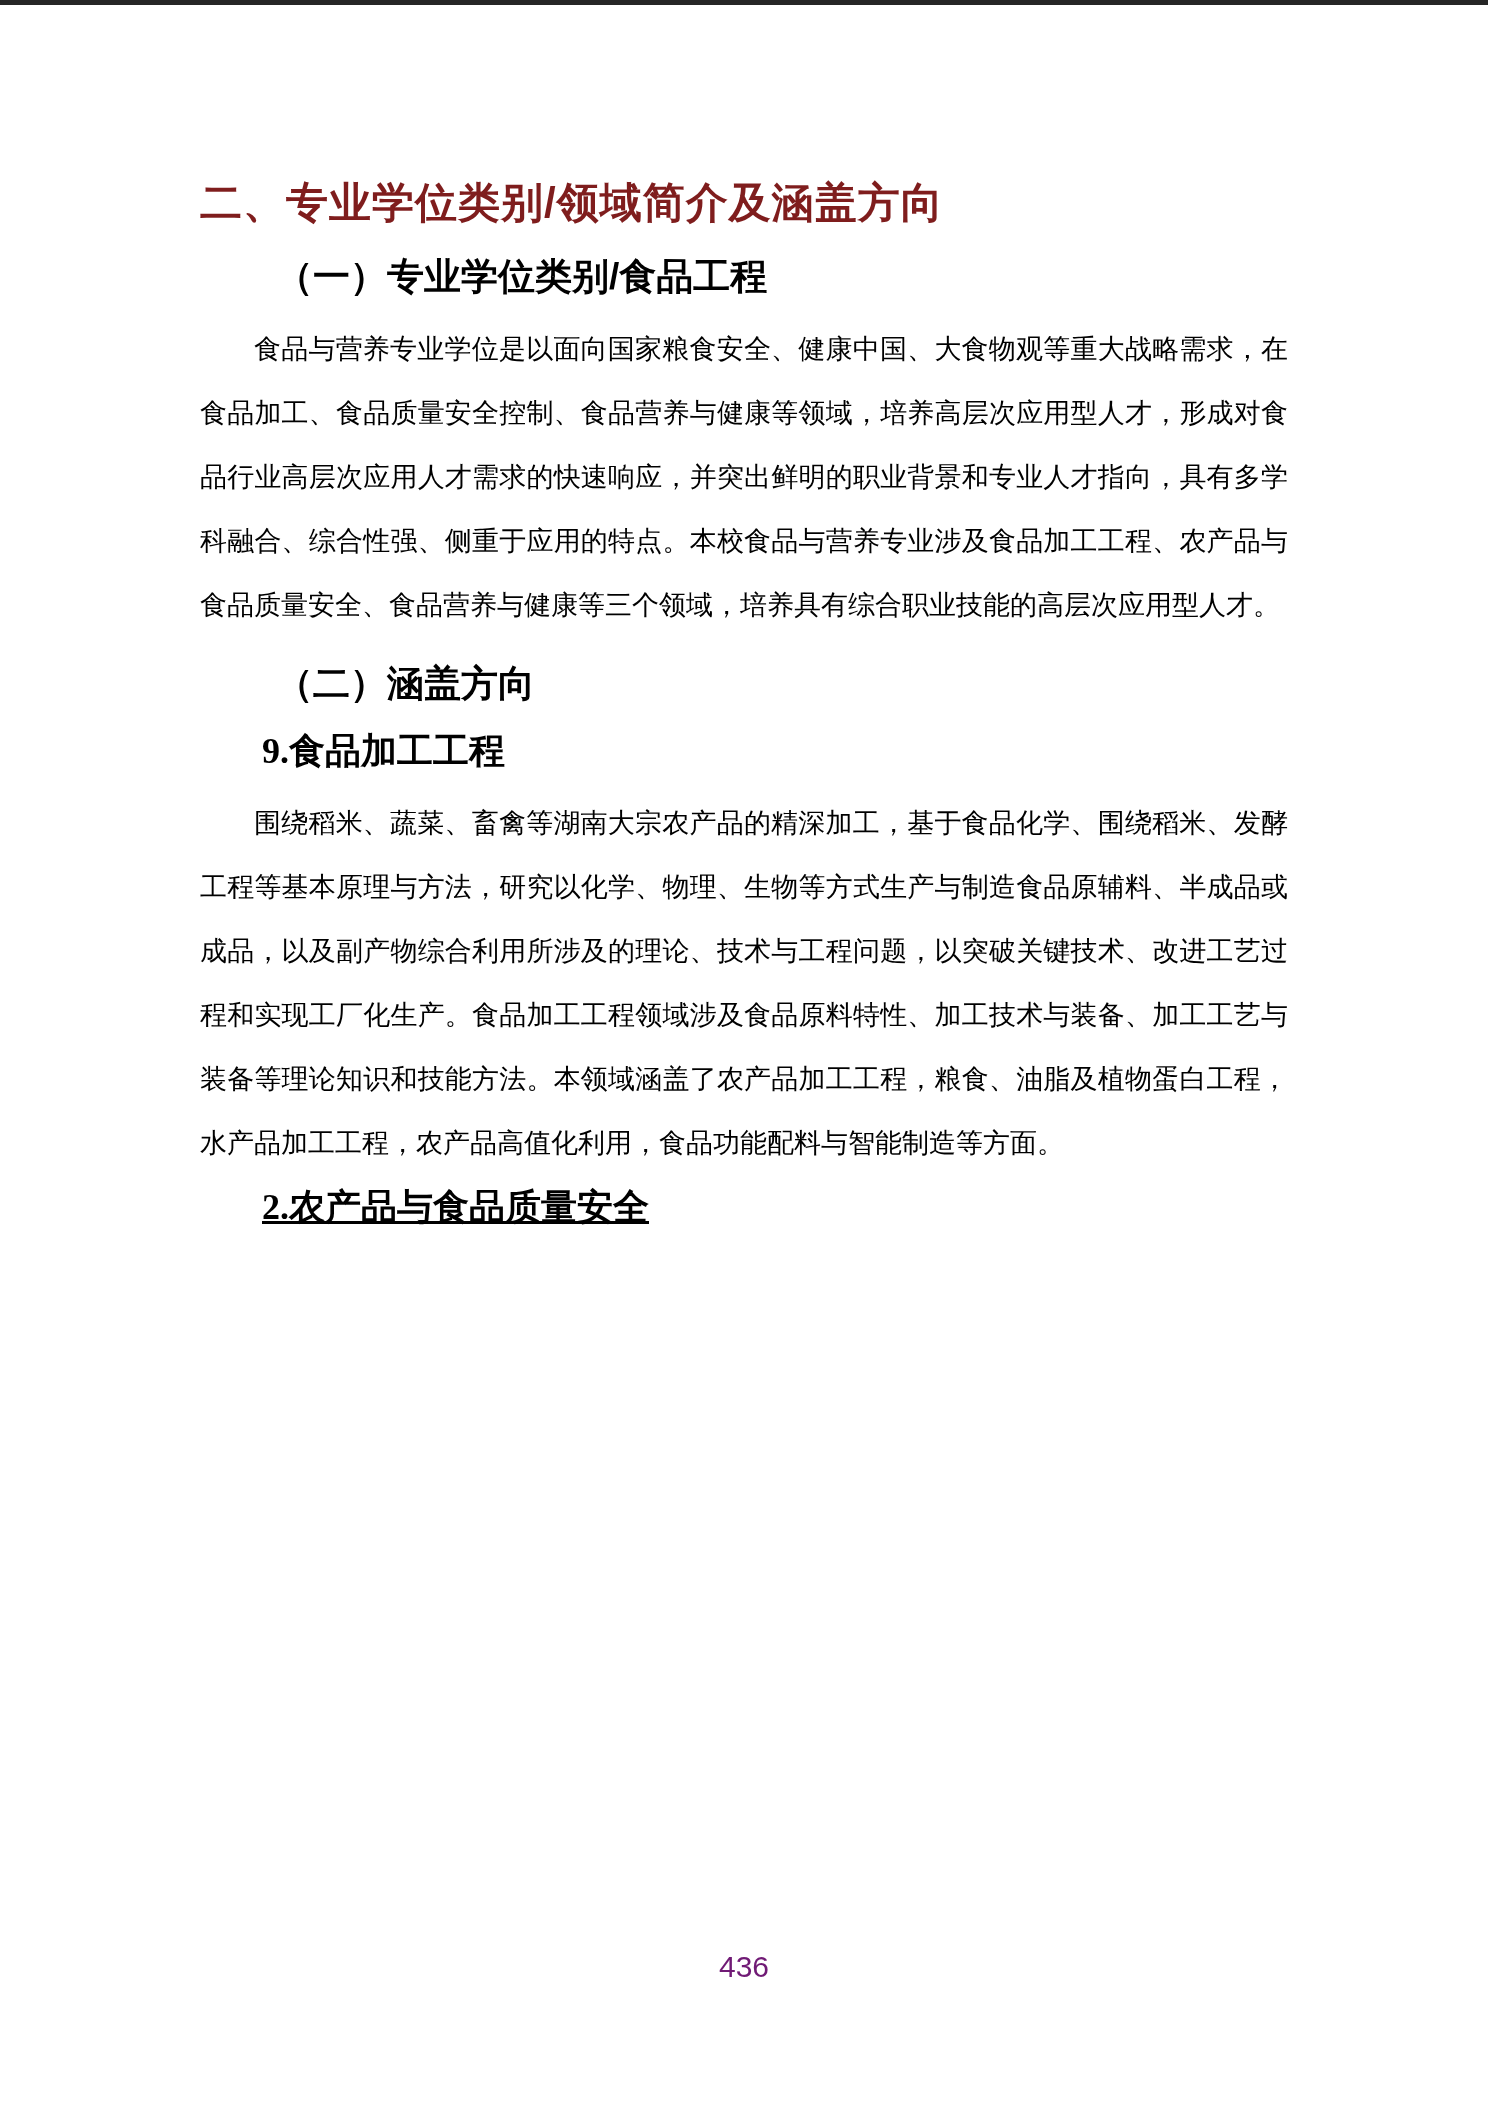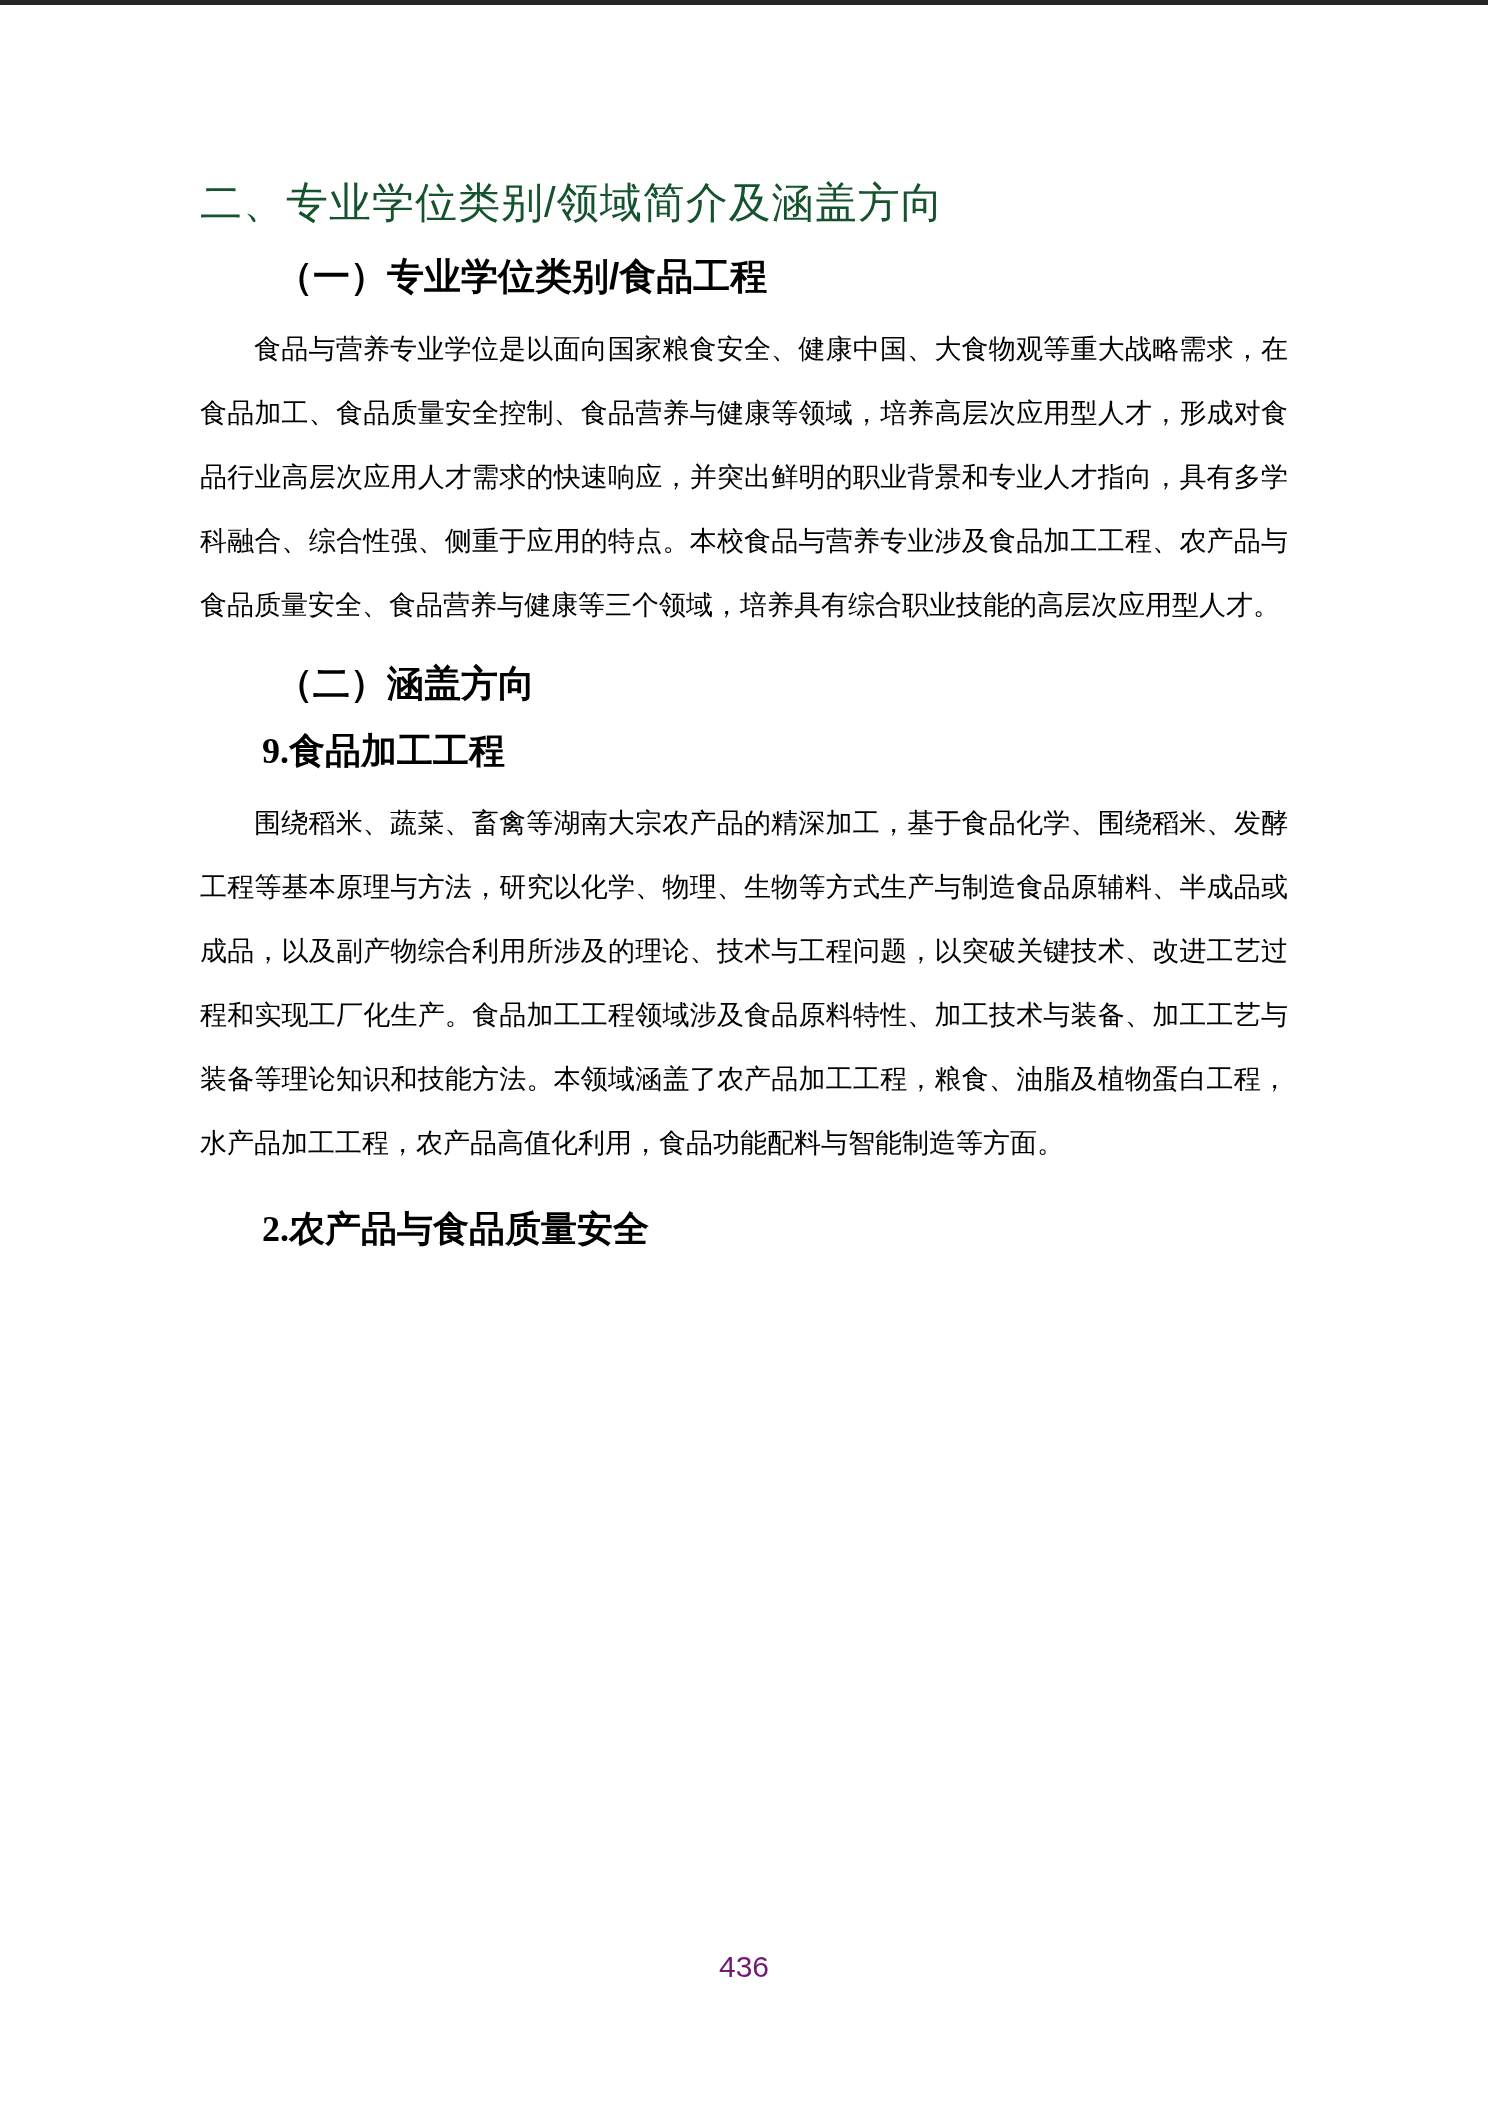--- a/index.html
+++ b/index.html
@@ -25,25 +25,25 @@
   }
   .page-content {
     position: absolute;
     top: 0;
     left: 200px;
     width: 1088px;
   }
   .main-heading {
     margin: 180px 0 0 0;
     font-family: "Liberation Sans", "DejaVu Sans", sans-serif;
-    font-weight: normal;
+    font-weight: bold;
     font-size: 42px;
     line-height: 1.1;
     letter-spacing: 1px;
-    color: #14532d;
+    color: #7f1d1d;
   }
   .section-heading {
     margin: 30px 0 0 0;
     padding-left: 76px;
     font-family: "Liberation Sans", "DejaVu Sans", sans-serif;
     font-weight: bold;
     font-size: 37px;
     line-height: 1.15;
     color: #000000;
   }
@@ -89,18 +89,18 @@
   <h2 class="section-heading">（一）专业学位类别/食品工程</h2>
 
   <p class="body-paragraph">食品与营养专业学位是以面向国家粮食安全、健康中国、大食物观等重大战略需求，在食品加工、食品质量安全控制、食品营养与健康等领域，培养高层次应用型人才，形成对食品行业高层次应用人才需求的快速响应，并突出鲜明的职业背景和专业人才指向，具有多学科融合、综合性强、侧重于应用的特点。本校食品与营养专业涉及食品加工工程、农产品与食品质量安全、食品营养与健康等三个领域，培养具有综合职业技能的高层次应用型人才。</p>
 
   <h2 class="section-heading" style="margin-top:26px;">（二）涵盖方向</h2>
 
   <h3 class="numbered-heading">9.食品加工工程</h3>
 
   <p class="body-paragraph">围绕稻米、蔬菜、畜禽等湖南大宗农产品的精深加工，基于食品化学、围绕稻米、发酵工程等基本原理与方法，研究以化学、物理、生物等方式生产与制造食品原辅料、半成品或成品，以及副产物综合利用所涉及的理论、技术与工程问题，以突破关键技术、改进工艺过程和实现工厂化生产。食品加工工程领域涉及食品原料特性、加工技术与装备、加工工艺与装备等理论知识和技能方法。本领域涵盖了农产品加工工程，粮食、油脂及植物蛋白工程，水产品加工工程，农产品高值化利用，食品功能配料与智能制造等方面。</p>
 
-  <h3 class="numbered-heading" style="margin-top:34px;">2.农产品与食品质量安全</h3>
+  <h3 class="numbered-heading" style="margin-top:12px;text-decoration:underline;">2.农产品与食品质量安全</h3>
 
 
 </div>
 
 <div class="page-footer">436</div>
 
 </body></html>

